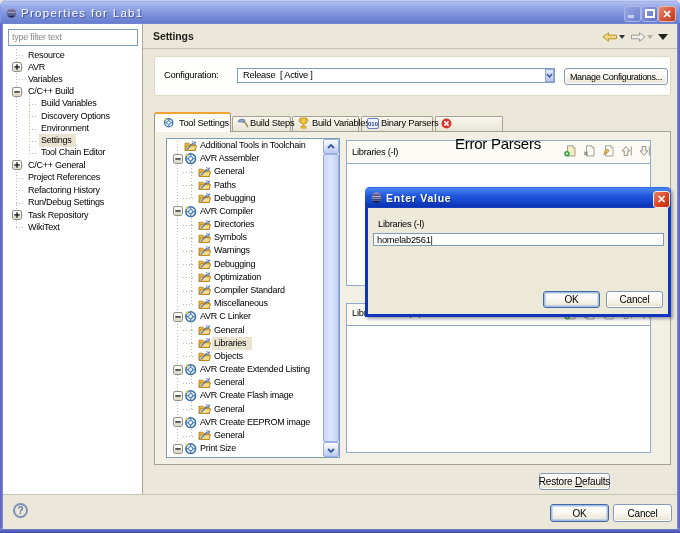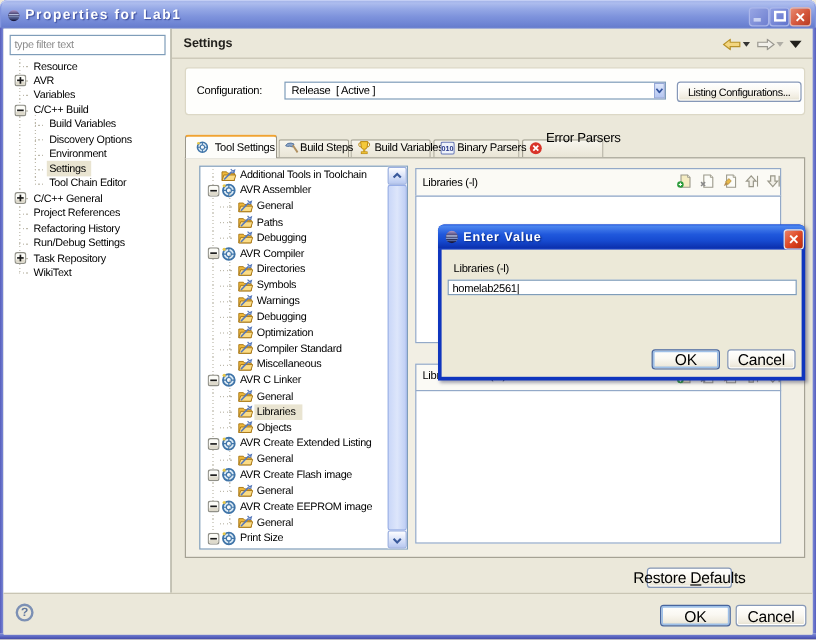--- a/index.html
+++ b/index.html
@@ -1,19 +1,19 @@
 <!DOCTYPE html>
 <html><head><meta charset="utf-8"><style>
 html,body{margin:0;padding:0}
 body{width:680px;height:533px;background:#efe9da;font-family:"Liberation Sans",sans-serif;overflow:hidden;position:relative}
 .abs{position:absolute}
 .txt{position:absolute;font-size:9px;letter-spacing:-0.25px;color:#000;white-space:nowrap;line-height:1}
 .btn{position:absolute;border:1px solid #8698b8;border-radius:3px;
  background:linear-gradient(180deg,#fffffe 0%,#faf8f2 45%,#f0ece0 80%,#e4dfce 100%);
- display:flex;align-items:center;justify-content:center;font-size:13px;letter-spacing:-0.2px;color:#000;
+ display:flex;align-items:center;justify-content:center;font-size:10px;letter-spacing:-0.2px;color:#000;
  box-shadow:inset 0 0 0 1px #fff}
 .btnf{border:1px solid #47659e;box-shadow:inset 0 0 0 1.5px #9ec0e8}
 .dotv{position:absolute;width:1px;background-image:repeating-linear-gradient(180deg,#bdb9ab 0,#bdb9ab 1px,transparent 1px,transparent 3px)}
 .doth{position:absolute;height:1px;background-image:repeating-linear-gradient(90deg,#bdb9ab 0,#bdb9ab 1px,transparent 1px,transparent 3px)}
 </style></head><body>
 <div class="abs" style="left:0;top:0;width:680px;height:24px;border-radius:6px 6px 0 0;
 background:linear-gradient(180deg,#8c9fe0 0%,#aebdee 10%,#96a9e6 30%,#7e93dc 58%,#6f85d4 82%,#687ece 93%,#7488d2 100%);
 box-shadow:inset 0 1px 0 #c3cef4,inset 1px 0 0 #8295de,inset -1px 0 0 #8295de"></div>
 <div class="abs" style="left:0;top:23px;width:3px;height:505px;background:linear-gradient(90deg,#565dbd,#7e8dd8)"></div>
 <div class="abs" style="left:677px;top:23px;width:3px;height:505px;background:linear-gradient(90deg,#7e8dd8,#565dbd)"></div>
@@ -25,21 +25,21 @@
         <stop offset="0.35" stop-color="#4a4878"></stop>
 <stop offset="0.7" stop-color="#262650"></stop>
         <stop offset="1" stop-color="#16163a"></stop>
       </linearGradient>
     </defs>
 <circle cx="6" cy="6" r="5.6" fill="url(#sp68)"></circle>
 <rect x="1" y="4.4" width="10" height="1.3" fill="#c8d4ee" opacity="0.85"></rect>
 <rect x="0.6" y="6.6" width="10.8" height="1.3" fill="#9ab0dd" opacity="0.8"></rect>
 <rect x="1.2" y="8.7" width="9.6" height="1.1" fill="#6a80b8" opacity="0.7"></rect>
 </svg>
-<div class="txt" style="left:21px;top:7.5px;font-size:11.5px;font-weight:bold;color:#fff;letter-spacing:1.3px;text-shadow:1px 1px 1px #3a4a9a">Properties for Lab1</div>
+<div class="txt" style="left:21px;top:7.5px;font-size:11.5px;font-weight:normal;color:#fff;letter-spacing:1.3px;text-shadow:1px 1px 1px #3a4a9a">Properties for Lab1</div>
 <div class="abs" style="left:624px;top:6px;width:15px;height:14px;border-radius:3px;border:1px solid #aab6ea;
 background:linear-gradient(135deg,#98a6e4,#7f8fd8 60%,#6e7fd0)"></div>
 <div class="abs" style="left:628px;top:15px;width:6px;height:2.5px;background:#c9d2f2"></div>
 <div class="abs" style="left:641px;top:6px;width:15px;height:14px;border-radius:3px;border:1px solid #aab6ea;
 background:linear-gradient(135deg,#8e9de2,#6073cc);"></div>
 <div class="abs" style="left:645px;top:9px;width:6px;height:5px;border:2px solid #fff"></div>
 <div class="abs" style="left:658px;top:6px;width:16px;height:14px;border-radius:3px;border:1px solid #e8b4a8;
 background:linear-gradient(135deg,#e88a70,#d4553a 55%,#b83c22);display:flex;align-items:center;justify-content:center;
 color:#fff;font-weight:bold;font-size:11px;font-family:'Liberation Sans'">✕</div>
 <div class="abs" style="left:3px;top:24px;width:674px;height:504px;background:#ebe8da"></div>
@@ -116,21 +116,21 @@
 <div class="abs" style="left:143px;top:48px;width:534px;height:1px;background:#c7c3b2"></div>
 <div class="abs" style="left:154px;top:56px;width:517px;height:40px;background:#fefefc;border:1px solid #dcd8c6;border-radius:3px;box-sizing:border-box"></div>
 <div class="txt" style="left:164px;top:71px;font-size:9.3px">Configuration:</div>
 <div class="abs" style="left:237px;top:68px;width:318px;height:15px;border:1px solid #7f9db9;background:#fff;box-sizing:border-box"></div>
 <div class="txt" style="left:243px;top:71px;font-size:9.3px">Release&nbsp; [ Active ]</div>
 <div class="abs" style="left:545px;top:69px;width:9px;height:13px;background:linear-gradient(180deg,#dfe8fb,#b4c5f2);border:1px solid #96a8d8;box-sizing:border-box;display:flex;align-items:center;justify-content:center">
 <svg width="7" height="5" viewBox="0 0 7 5">
       <path d="M1 1 L3.5 4 L6 1" fill="none" stroke="#33549e" stroke-width="1.4"></path>
     </svg>
   </div>
-<div class="btn" style="left:564px;top:68px;width:102px;height:15px;font-size:9px;letter-spacing:-0.35px">Listing Configurations...</div>
+<div class="btn" style="left:564px;top:68px;width:102px;height:15px;font-size:9px;letter-spacing:-0.35px">Manage Configurations...</div>
 <div class="abs" style="left:154px;top:131px;width:517px;height:334px;background:#f2efe4;border:1px solid #a5a294;box-sizing:border-box"></div>
 <div class="abs" style="left:154px;top:112px;width:77px;height:20px;background:#fdfdfa;
 border:1px solid #9a978a;border-bottom:none;border-top:2px solid #f0a332;border-radius:3px 3px 0 0;box-sizing:border-box;z-index:5"></div>
 <svg class="abs" style="z-index:6;left:163px;top:117px" width="11" height="11" viewBox="0 0 13 13">
 <circle cx="6.7" cy="6.7" r="4.9" fill="#dcebf6" stroke="#3f74a8" stroke-width="1.5"></circle>
 <circle cx="6.7" cy="6.7" r="2.1" fill="#f6fafc" stroke="#3f74a8" stroke-width="1.0"></circle>
 <path d="M6.7 2 L6.7 4.6 M6.7 8.8 L6.7 11.4 M2 6.7 L4.6 6.7 M8.8 6.7 L11.4 6.7" stroke="#3f74a8" stroke-width="1.0"></path>
 <circle cx="2.8" cy="2.8" r="1.3" fill="#e8c84a"></circle>
 </svg>
 <div class="txt" style="left:179px;top:118.5px;font-size:9.3px;z-index:6">Tool Settings</div>
@@ -156,21 +156,21 @@
 <rect x="0.5" y="0.5" width="11" height="10" rx="1.5" fill="#eef2fa" stroke="#6a7ab8" stroke-width="1"></rect>
 <text x="6" y="7.8" font-size="6" font-weight="bold" fill="#2a3a8c" text-anchor="middle" font-family="Liberation Sans">010</text>
   </svg>
 <div class="txt" style="left:381px;top:118.5px;font-size:9.3px;z-index:6">Binary Parsers</div>
 <div class="abs" style="left:435px;top:116px;width:68px;height:15px;background:linear-gradient(180deg,#f8f6ee,#e9e5d6);
 border:1px solid #a5a294;border-bottom:none;border-radius:2px 2px 0 0;box-sizing:border-box"></div>
 <svg class="abs" style="left:441px;top:118px;z-index:6" width="11" height="11" viewBox="0 0 11 11">
 <circle cx="5.5" cy="5.5" r="5" fill="#d8342a"></circle>
 <path d="M3.4 3.4 L7.6 7.6 M7.6 3.4 L3.4 7.6" stroke="#fff" stroke-width="1.5"></path>
   </svg>
-<div class="txt" style="left:455px;top:110px;font-size:11px;z-index:6">Error Parsers</div>
+<div class="txt" style="left:455px;top:136px;font-size:15px;z-index:6">Error Parsers</div>
 <div class="abs" style="left:166px;top:138px;width:174px;height:320px;background:#fff;border:1px solid #7f9db9;box-sizing:border-box"></div>
 <div class="abs" style="left:323px;top:139px;width:16px;height:318px;background:#f0f4fb"></div>
 <div class="abs" style="left:323px;top:139px;width:16px;height:15px;border:1px solid #9cb0e0;border-radius:2px;
 background:linear-gradient(180deg,#fdfdff,#cdd9f6 70%,#b8c8f0);box-sizing:border-box;display:flex;align-items:center;justify-content:center">
 <svg width="12" height="10" viewBox="0 0 12 10">
       <path d="M3 6 L6 3 L9 6" fill="none" stroke="#3a5a9c" stroke-width="1.8" transform="translate(0,0)"></path>
     </svg>
   </div>
 <div class="abs" style="left:323px;top:442px;width:16px;height:15px;border:1px solid #9cb0e0;border-radius:2px;
 background:linear-gradient(180deg,#fdfdff,#cdd9f6 70%,#b8c8f0);box-sizing:border-box;display:flex;align-items:center;justify-content:center">

